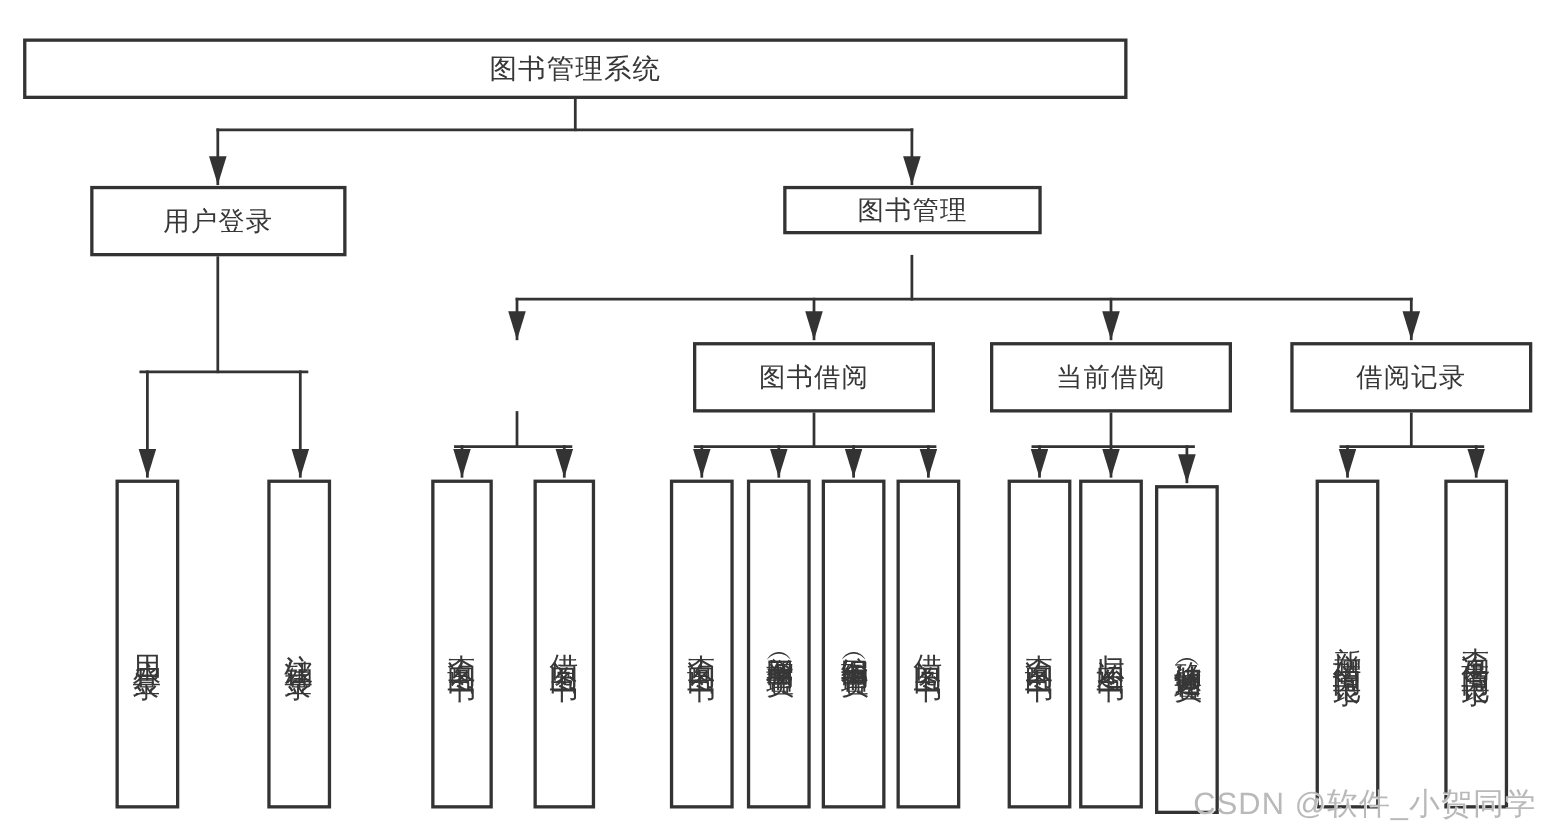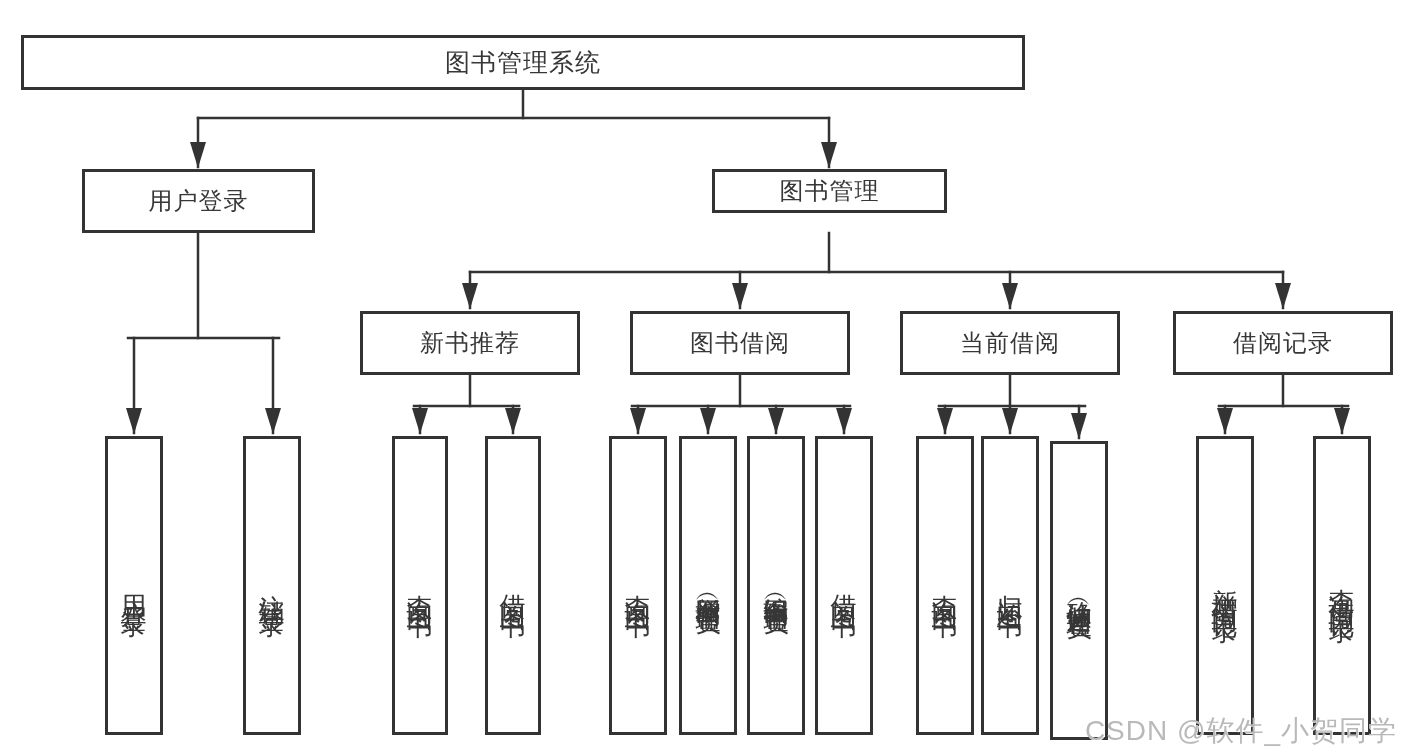--- a/index.html
+++ b/index.html
@@ -126,23 +126,20 @@
     <span>图书管理系统</span>
   </div>
 
   <div class="node hnode" style="left:82px; top:169px; width:233px; height:64px;">
     <span>用户登录</span>
   </div>
   <div class="node hnode" style="left:712px; top:169px; width:235px; height:44px;">
     <span>图书管理</span>
   </div>
 
-  <div class="node hnode" style="left:360px; top:311px; width:220px; height:64px;">
-    <span>新书推荐</span>
-  </div>
   <div class="node hnode" style="left:630px; top:311px; width:220px; height:64px;">
     <span>图书借阅</span>
   </div>
   <div class="node hnode" style="left:1173px; top:311px; width:220px; height:64px;">
     <span>借阅记录</span>
   </div>
   <div class="node hnode" style="left:900px; top:311px; width:220px; height:64px;">
     <span>当前借阅</span>
   </div>
 

